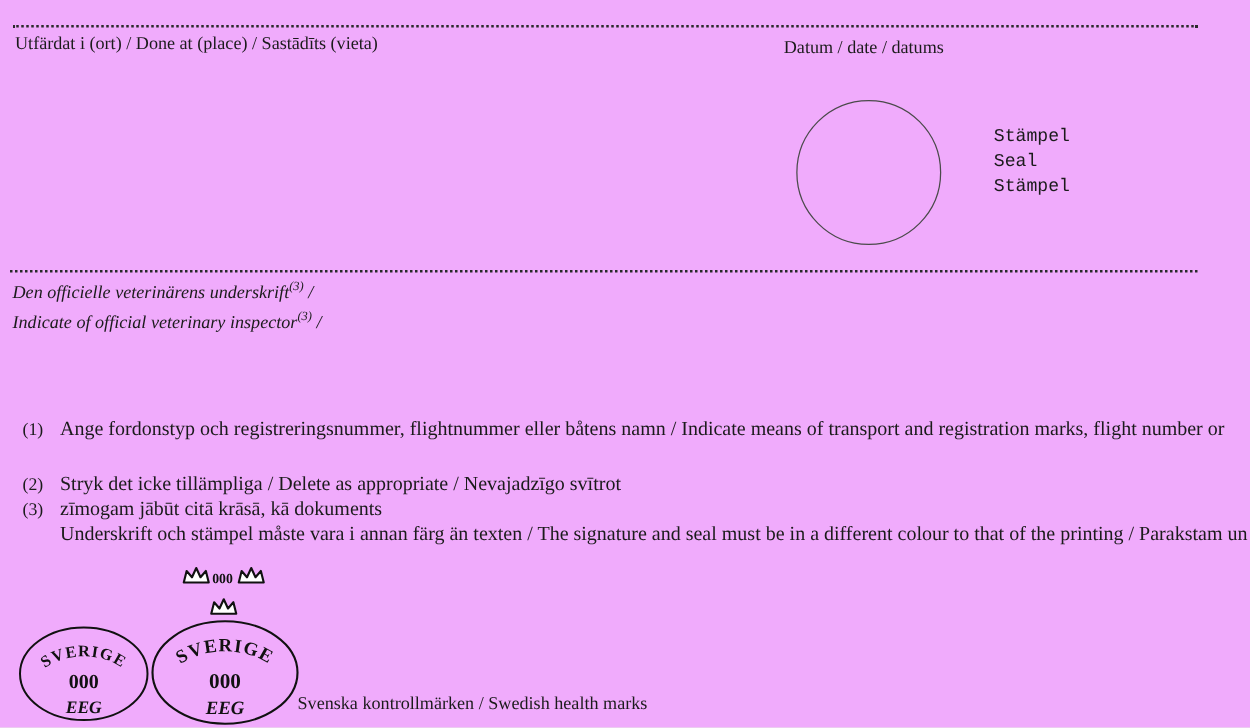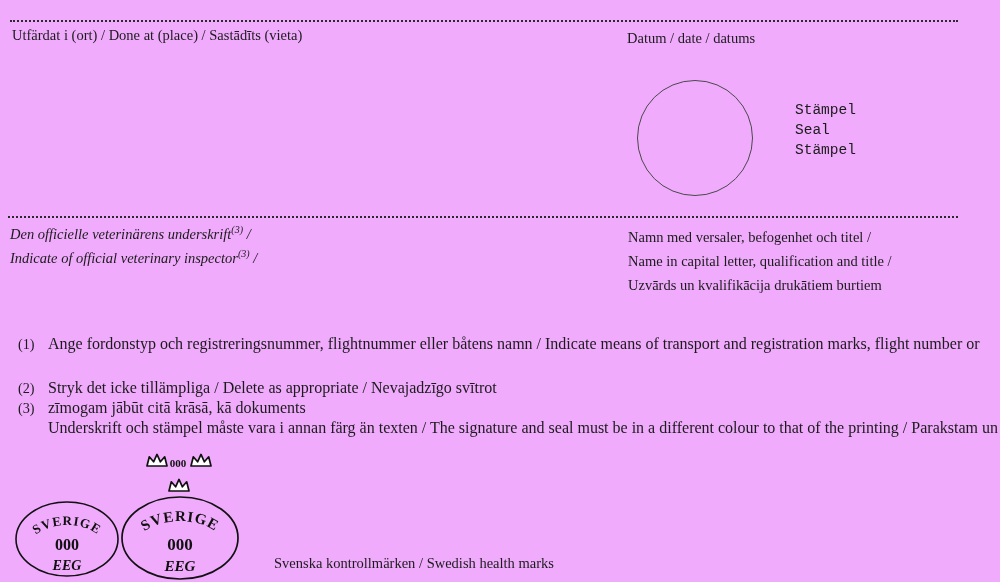--- a/index.html
+++ b/index.html
@@ -54,25 +54,20 @@
 
   <div class="abs sig-block" style="left:10px;top:222px;font-style:italic;">
     <div class="sline">
       <span>Den officielle veterinärens underskrift</span><sup>(3)</sup><span> /</span>
     </div>
     <div class="sline">
       <span>Indicate of official veterinary inspector</span><sup>(3)</sup><span> /</span>
     </div>
   </div>
 
-  <div class="abs sig-block" style="left:628px;top:225px;">
-    <div class="sline">Namn med versaler, befogenhet och titel /</div>
-    <div class="sline">Name in capital letter, qualification and title /</div>
-    <div class="sline">Uzvārds un kvalifikācija drukātiem burtiem</div>
-  </div>
 
   <div class="abs footnote" style="left:18px;top:334px;">
     <div class="fnum">(1)</div>
     <div class="ftext">
       <div>Ange fordonstyp och registreringsnummer, flightnummer eller båtens namn / Indicate means of transport and registration marks, flight number or</div>
     </div>
   </div>
 
   <div class="abs footnote" style="left:18px;top:378px;">
     <div class="fnum">(2)</div>
@@ -115,15 +110,15 @@
   <svg class="abs" style="left:119px;top:495px;" width="122" height="86" viewBox="0 0 122 86">
     <ellipse cx="61" cy="43" rx="58" ry="41" fill="none" stroke="#111" stroke-width="1.7"></ellipse>
     <path id="arc-large" d="M 17,46 A 46,28 0 0 1 105,46" fill="none"></path>
     <text font-size="15" font-weight="bold" letter-spacing="1" font-family="Liberation Serif, serif">
       <textPath href="#arc-large" startOffset="50%" text-anchor="middle">SVERIGE</textPath>
     </text>
     <text x="61" y="55" text-anchor="middle" font-size="17" font-weight="bold" font-family="Liberation Serif, serif">000</text>
     <text x="61" y="76" text-anchor="middle" font-size="15" font-weight="bold" font-style="italic" font-family="Liberation Serif, serif">EEG</text>
   </svg>
 
-  <div class="abs caption" style="left:238px;top:555px;margin-left:36px;">Svenska kontrollmärken / Swedish health marks</div>
+  <div class="abs caption" style="left:238px;top:555px;">Svenska kontrollmärken / Swedish health marks</div>
 
 </div>
 
 </body></html>

